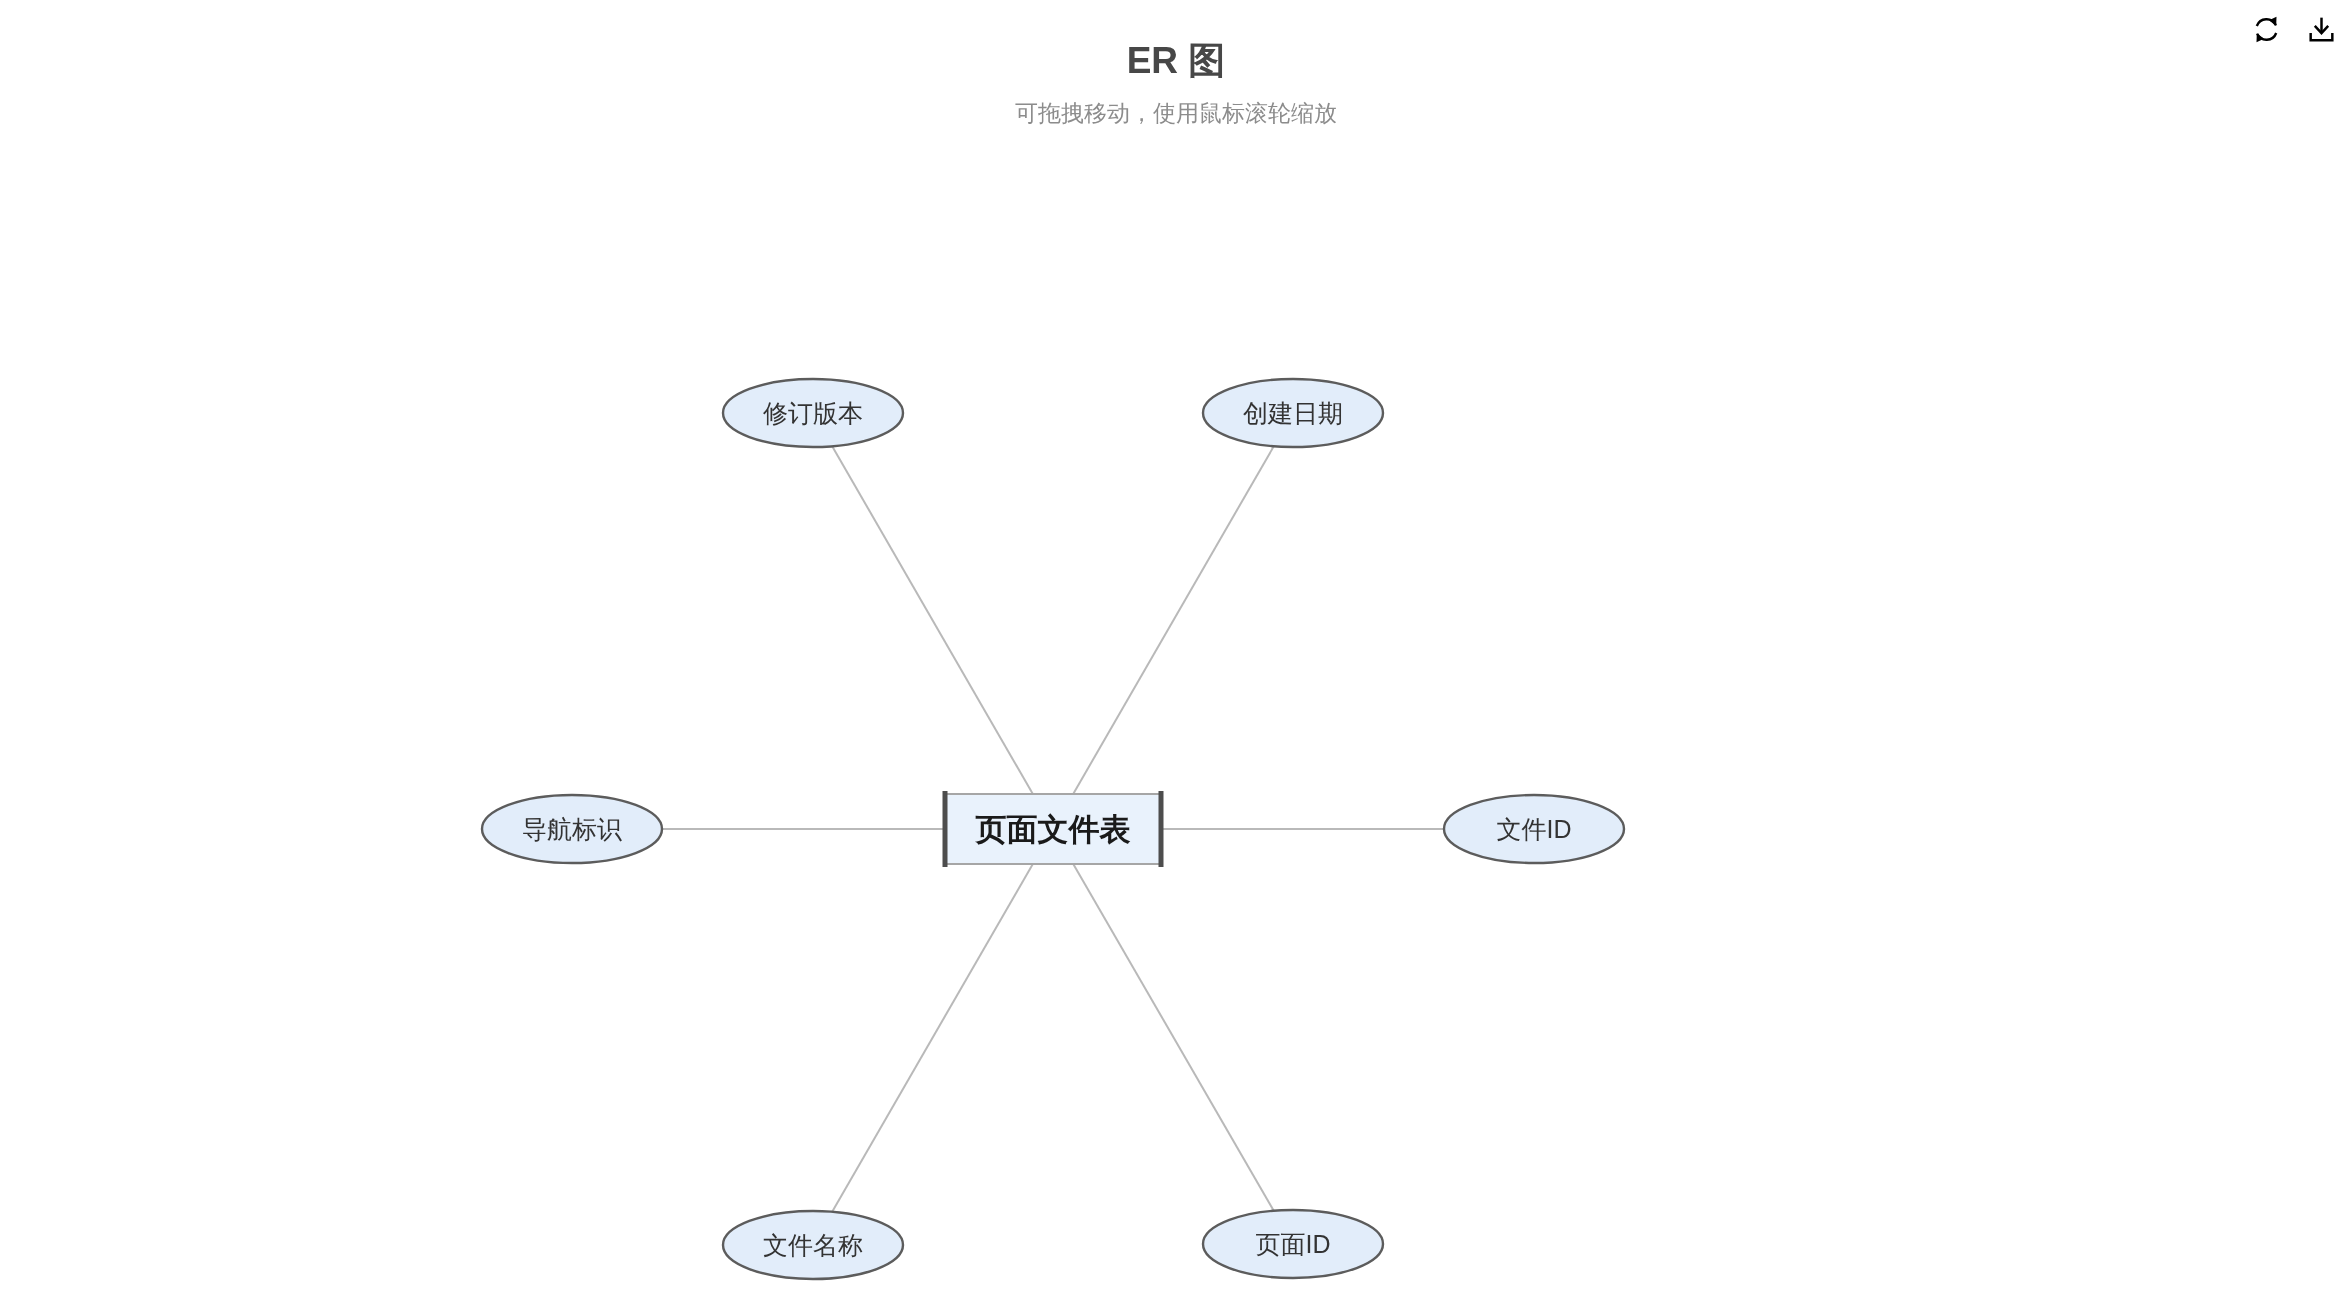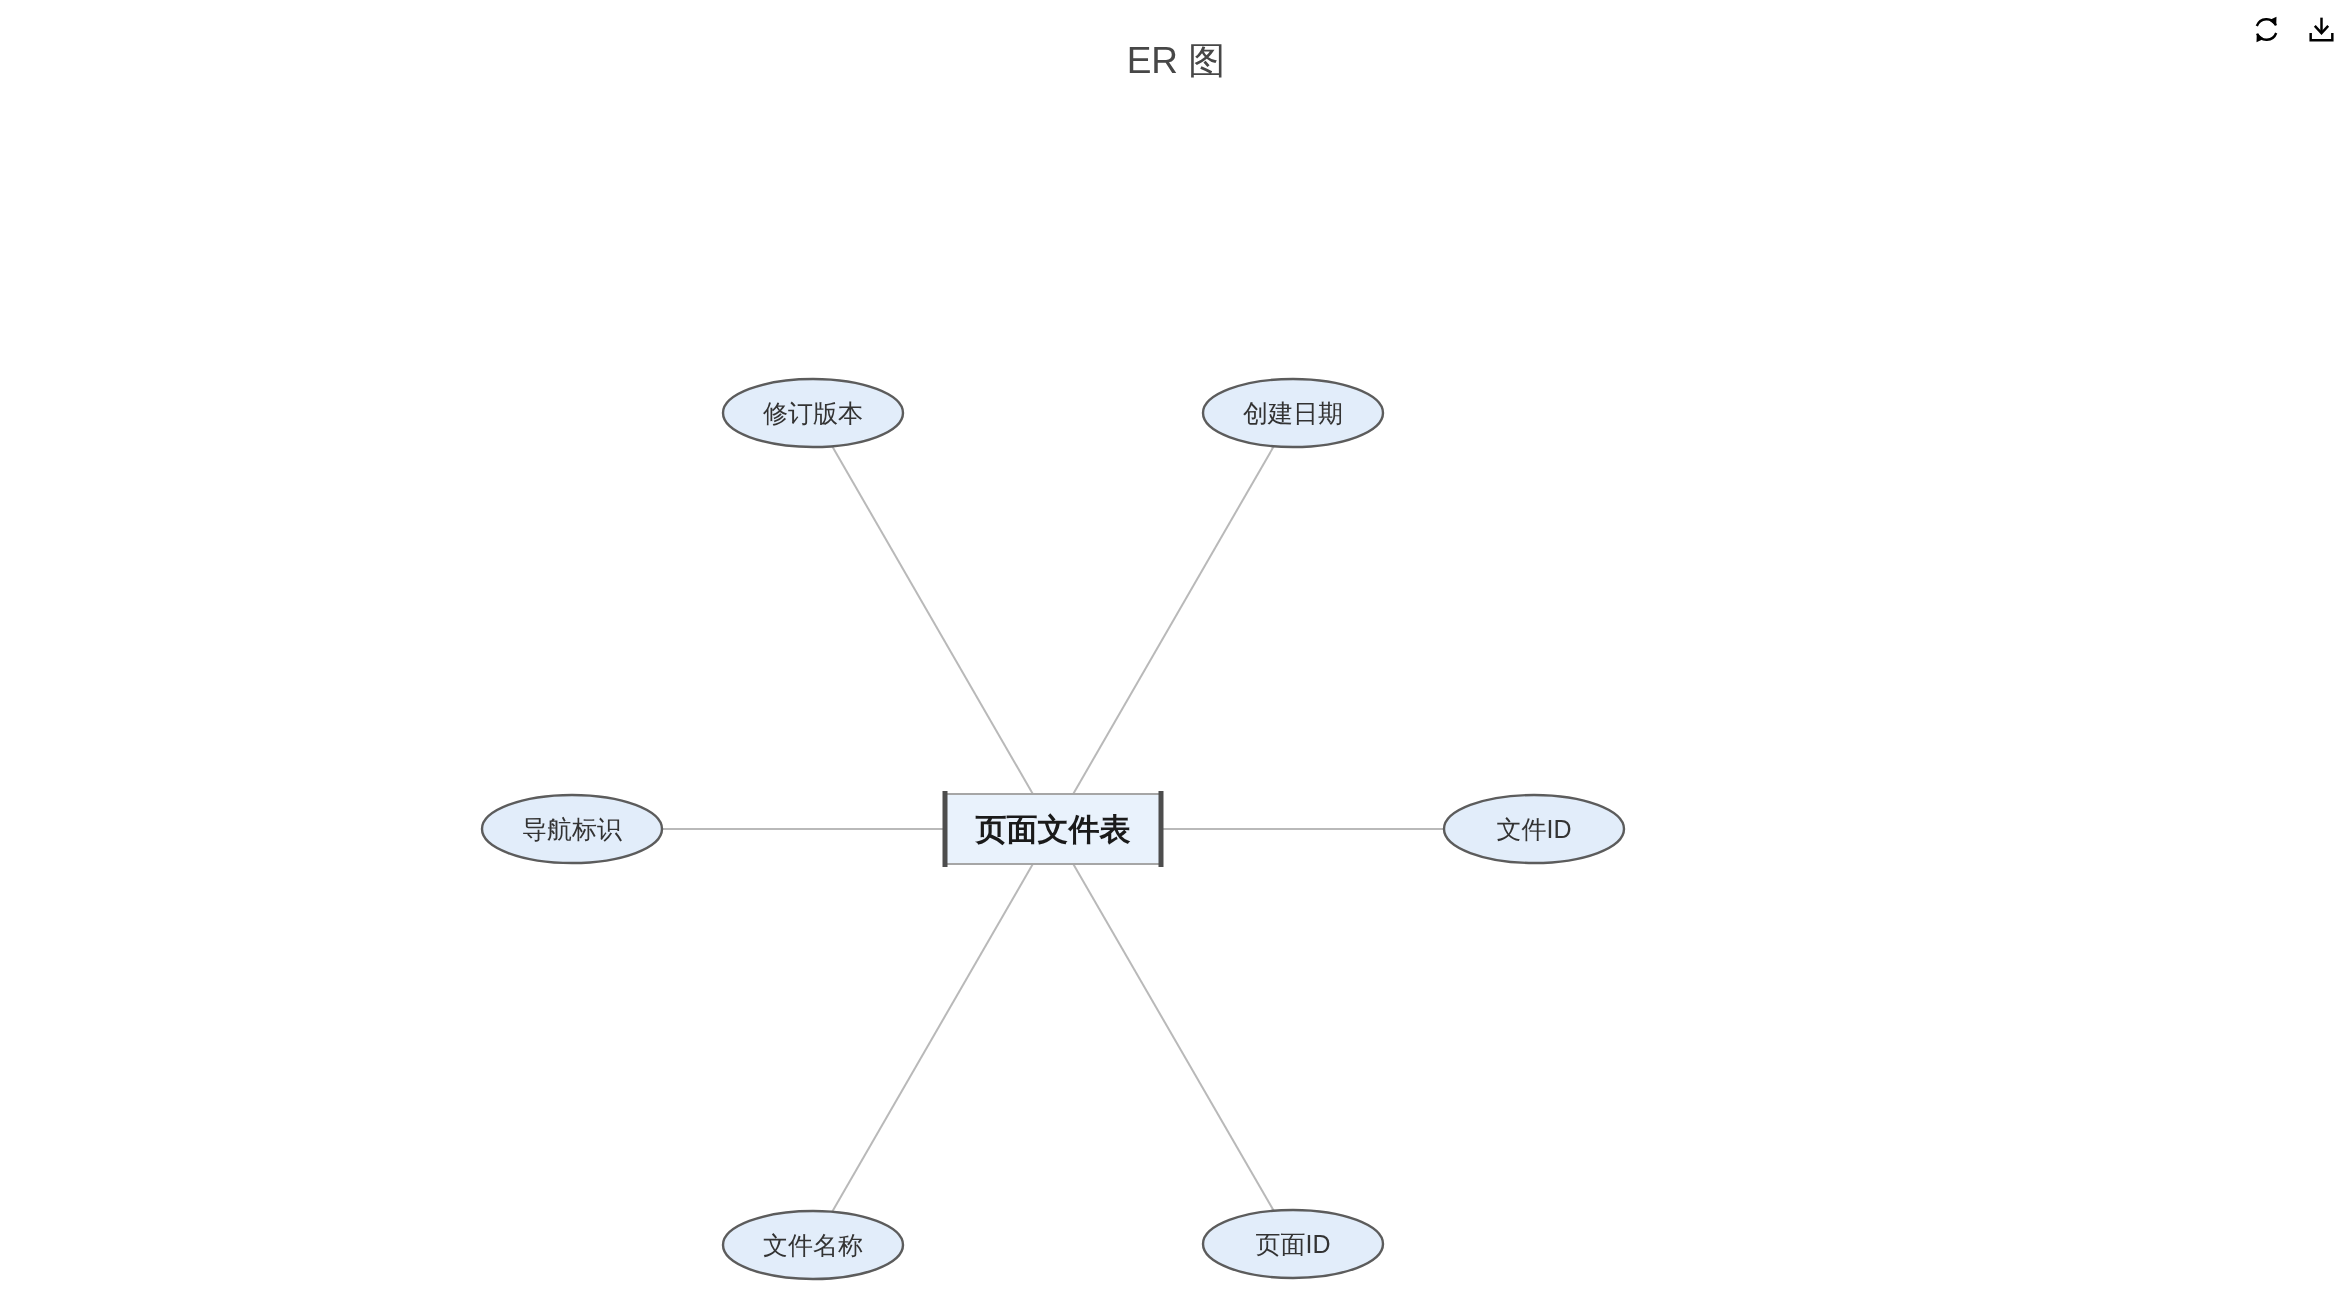--- a/index.html
+++ b/index.html
@@ -19,21 +19,21 @@
     top: 0;
     left: 0;
     width: 100%;
     text-align: center;
     pointer-events: none;
     z-index: 2;
   }
   .title {
     margin: 40px 0 0 0;
     font-size: 37px;
-    font-weight: 400;
+    font-weight: 700;
     line-height: 42px;
     color: #474747;
   }
   .subtitle {
     margin: 16px 0 0 0;
     font-size: 23px;
     line-height: 30px;
     color: #8c8c8c;
     font-weight: 400;
   }
@@ -72,20 +72,21 @@
   .diagram text {
     font-family: "Liberation Sans", sans-serif;
     user-select: none;
   }
 </style>
 </head>
 <body>
 
 <div class="header">
   <h1 class="title">ER 图</h1>
+  <div class="subtitle">可拖拽移动，使用鼠标滚轮缩放</div>
 </div>
 
 <div class="toolbox" style="color: rgb(107, 107, 107);">
   <button class="tool-btn">
     <svg viewBox="0 0 32 32" fill="none" stroke-width="2.3">
       <path d="M 6.6 12.6 A 10 10 0 0 1 25.06 11.77"></path>
       <polygon points="25.4,12.6 18.4,7.1 25.7,3.7" fill="currentColor" stroke="none"></polygon>
       <path d="M 25.4 19.4 A 10 10 0 0 1 6.94 20.23"></path>
       <polygon points="6.6,19.6 13.6,25 6.3,28.3" fill="currentColor" stroke="none"></polygon>
     </svg>

